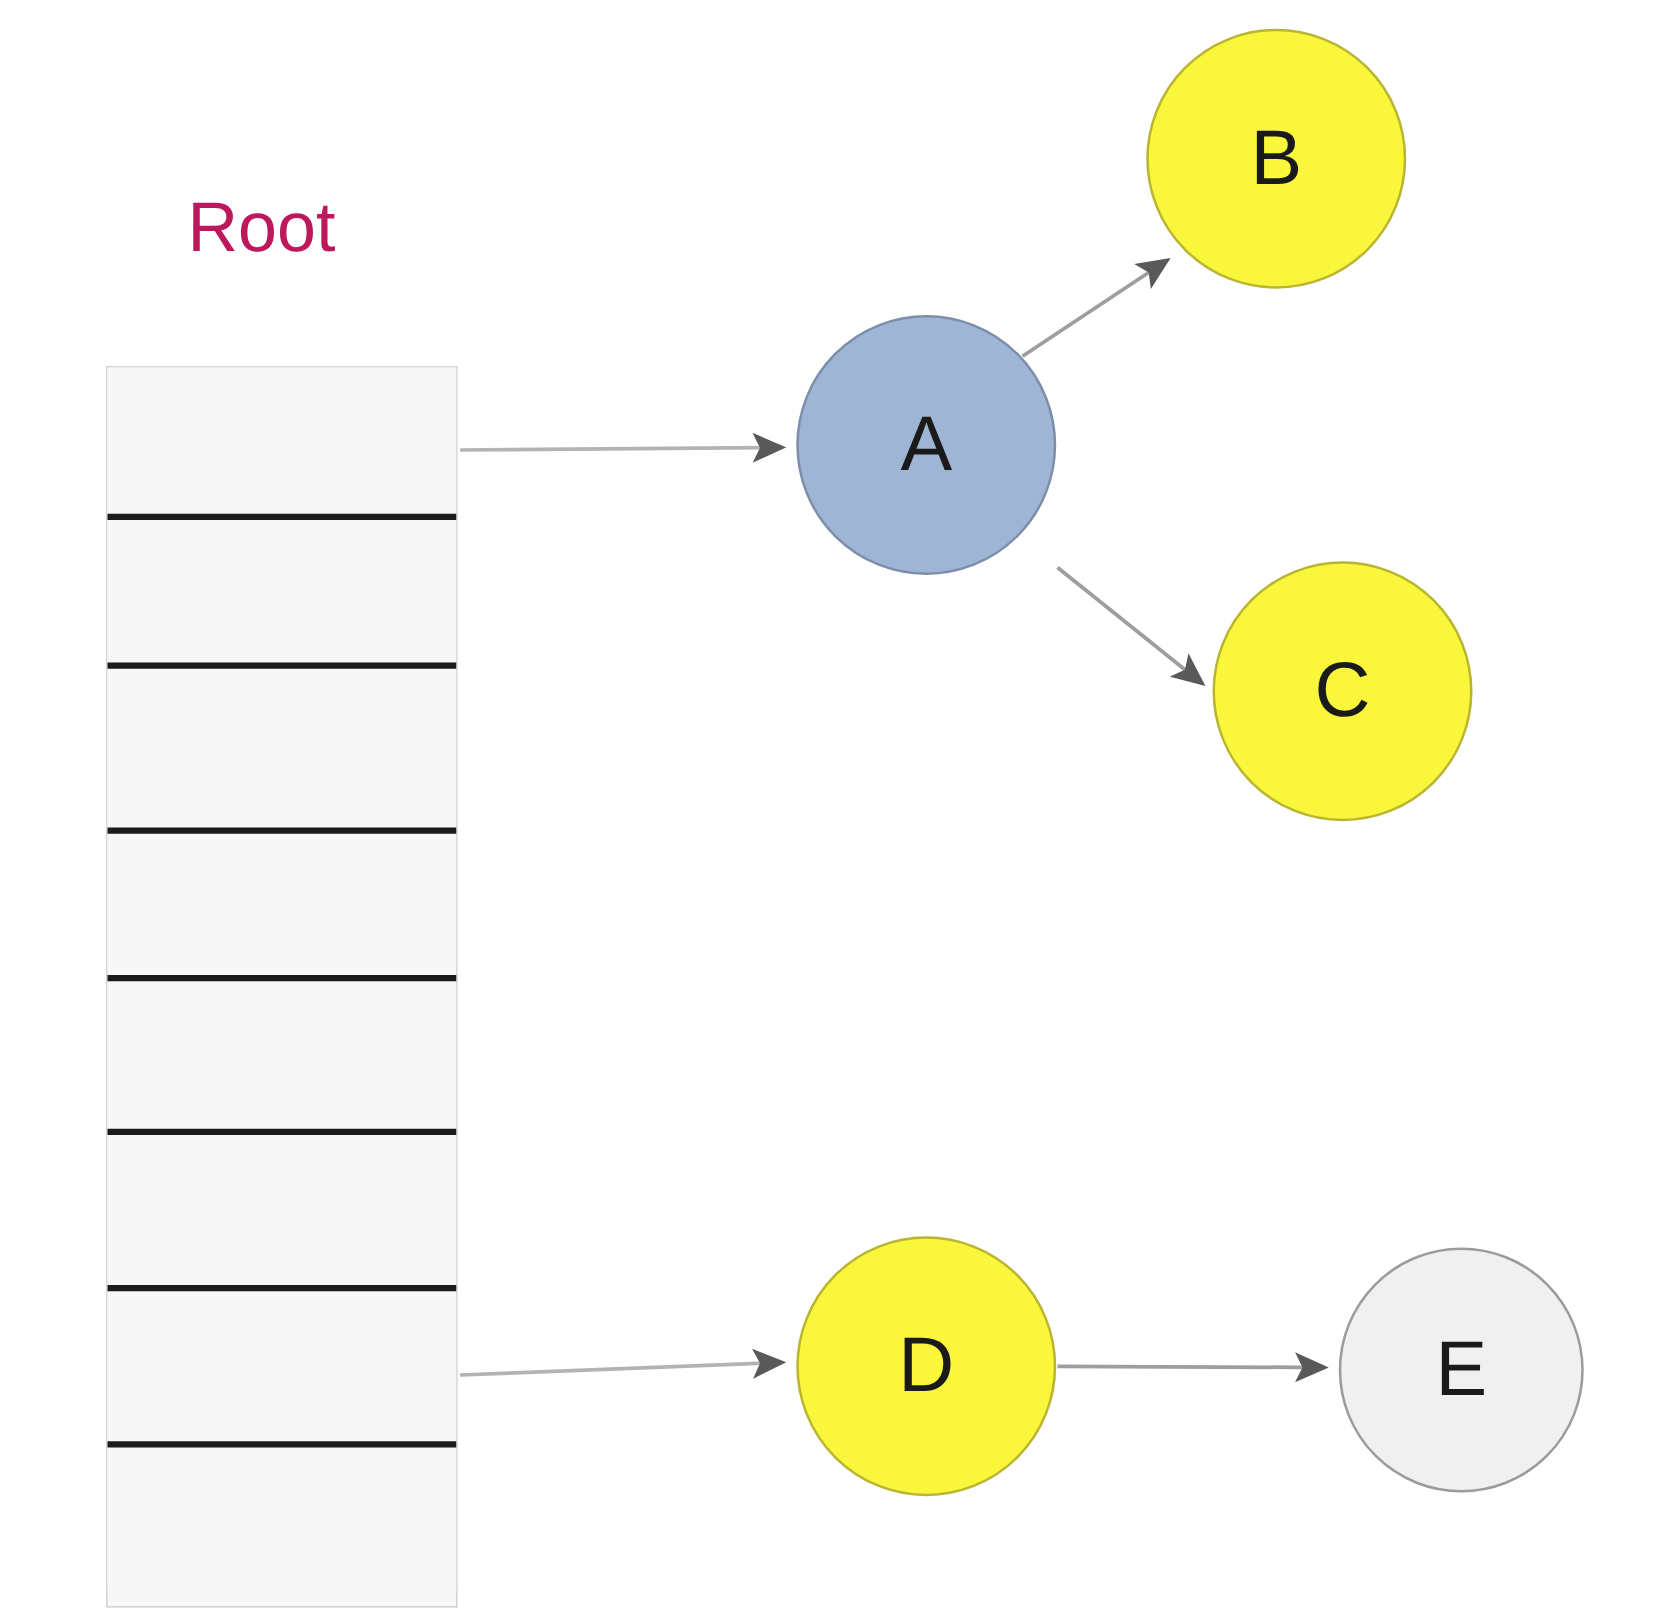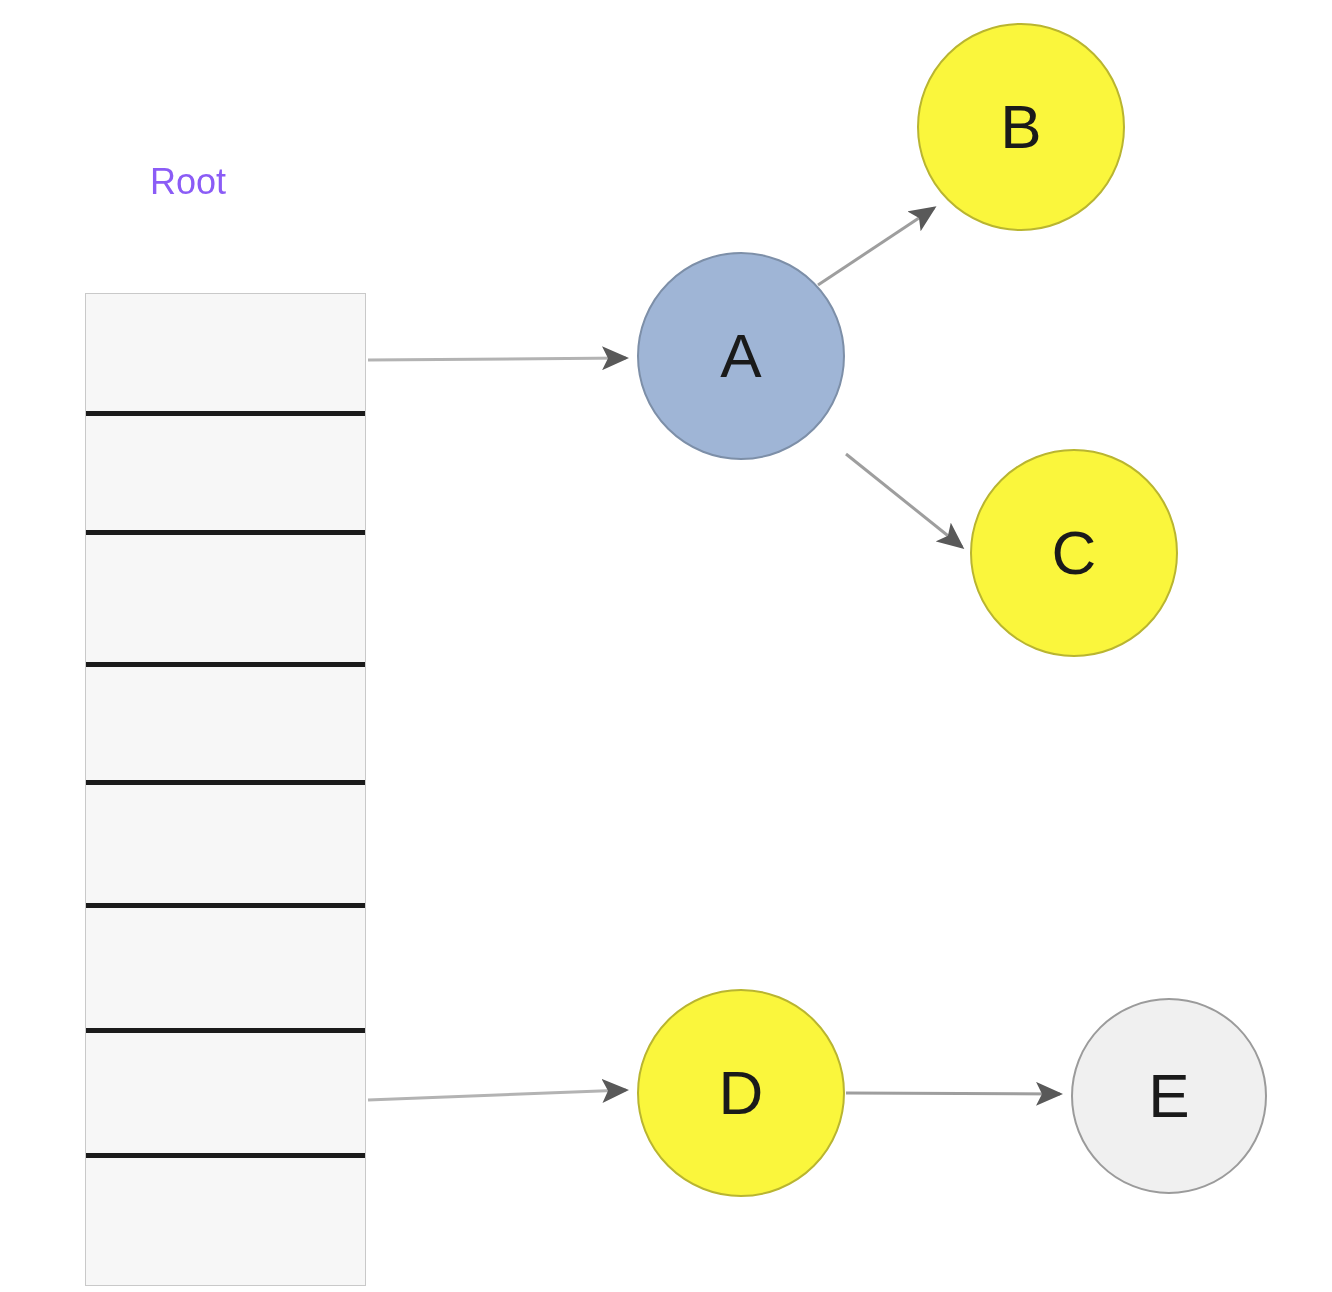--- a/index.html
+++ b/index.html
@@ -17,23 +17,23 @@
     height: 1292px;
     background: #ffffff;
     overflow: hidden;
   }
   
   #root-label {
     position: absolute;
     left: 150px;
     top: 150px;
     width: 220px;
-    font-size: 36px;
+    font-size: 56px;
     line-height: 64px;
-    color: #8b5cf6;
+    color: #be185d;
     font-family: "Liberation Sans", sans-serif;
     white-space: nowrap;
     letter-spacing: 0px;
   }
   
   #root-table {
     position: absolute;
     left: 85px;
     top: 293px;
     width: 281px;

